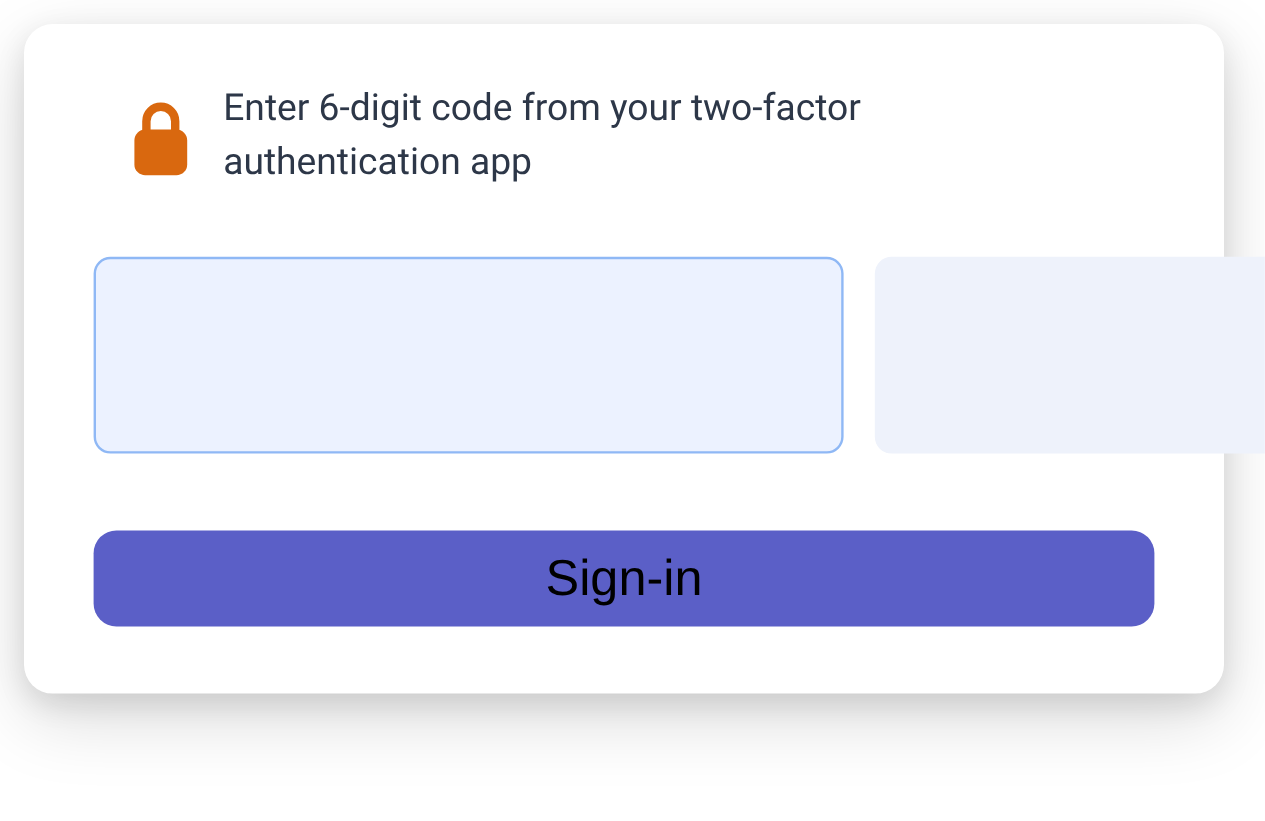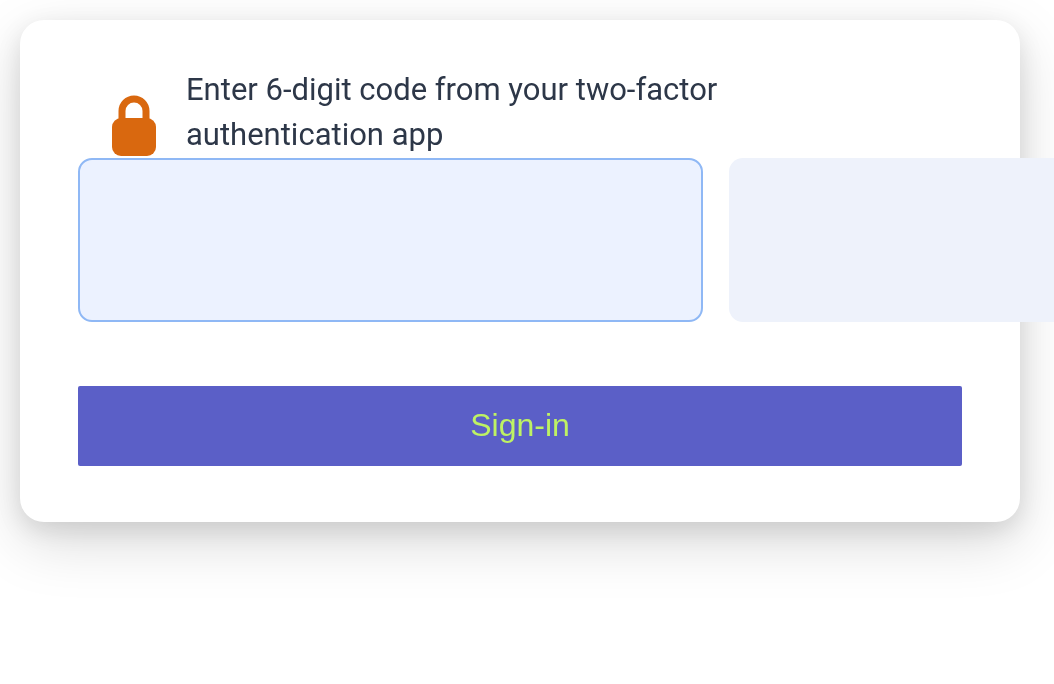--- a/index.html
+++ b/index.html
@@ -19,22 +19,23 @@
     }
     .card {
       background: #ffffff;
       border-radius: 24px;
       box-shadow: 0 20px 60px rgba(0, 0, 0, 0.15), 0 8px 24px rgba(0, 0, 0, 0.1);
       padding: 48px 58px 56px 58px;
       width: 1000px;
     }
     .header {
       display: flex;
-      align-items: flex-end;
+      align-items: center;
       gap: 24px;
+      margin-bottom: 56px;
       padding-left: 28px;
       padding-right: 40px;
     }
     .lock-icon {
       flex-shrink: 0;
       width: 56px;
       height: 64px;
       margin-top: 6px;
     }
     .instruction {
@@ -61,23 +62,23 @@
     }
     .code-input.active {
       background: #ecf2ff;
       border: 2px solid #8fb8f5;
     }
     .signin-button {
       width: 100%;
       height: 80px;
       background: #5b5fc7;
       border: none;
-      border-radius: 2px;
-      color: #bef264;
-      font-size: 32px;
+      border-radius: 19px;
+      color: #000000;
+      font-size: 42px;
       font-weight: 400;
       cursor: pointer;
     }
   </style>
 </head>
 <body>
 
 <div class="card">
   <div class="header">
     <span class="lock-icon">

